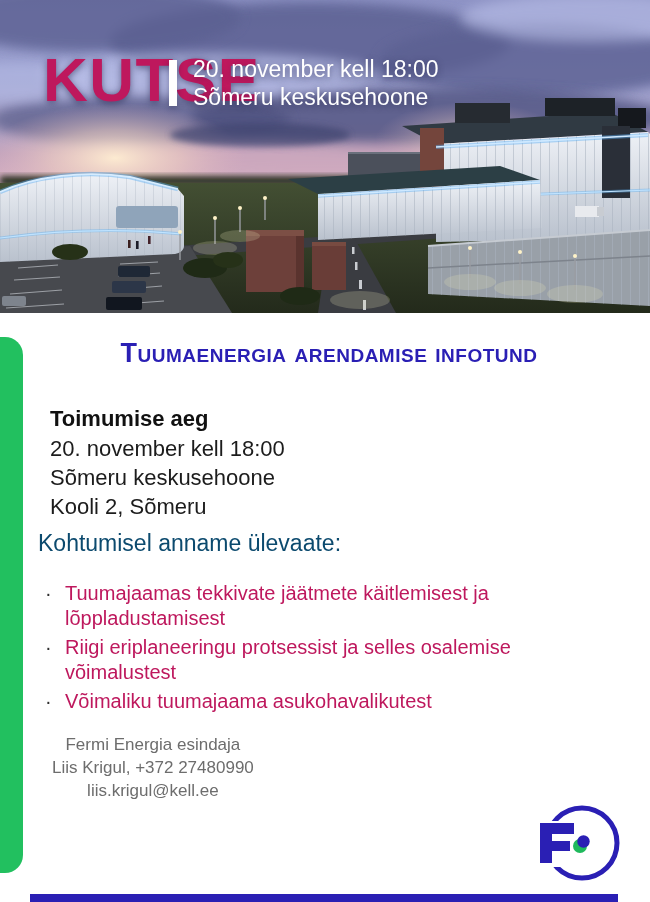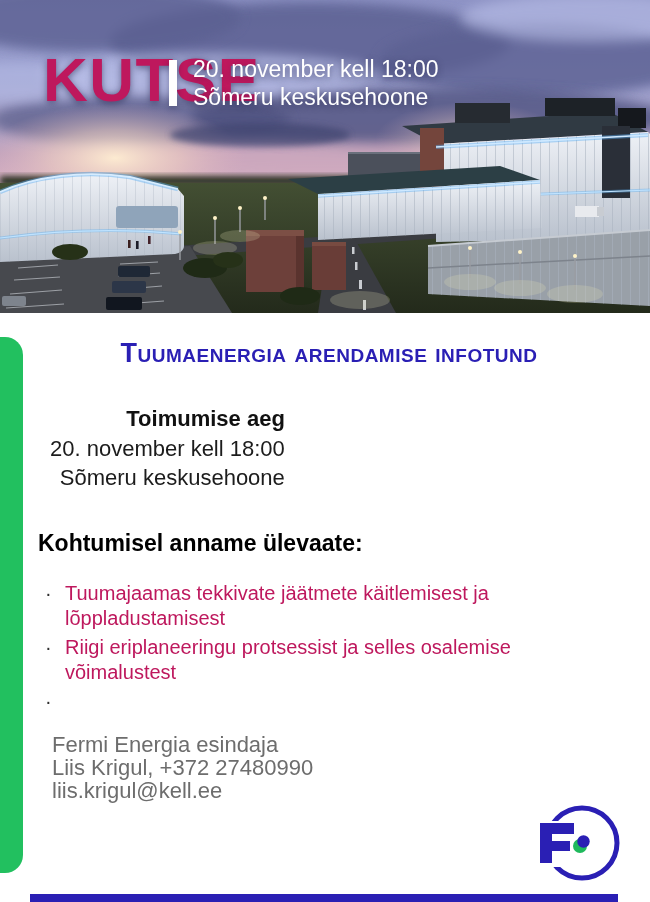--- a/index.html
+++ b/index.html
@@ -27,37 +27,37 @@
     position:absolute;left:0;top:337px;width:23px;height:536px;
     background:#22c05f;border-radius:0 18px 18px 0;
   }
   
   .title{
     position:absolute;left:0;top:334px;width:650px;margin:4px;text-align:center;
     font-size:27px;font-weight:800;letter-spacing:.5px;font-variant:small-caps;
     color:#2a1fb4;
   }
   
-  .event{position:absolute;left:50px;top:404px;text-align:right;}
+  .event{position:absolute;left:50px;top:404px;}
   .event h3{margin:0;font-size:22px;line-height:30px;font-weight:800;color:#111;}
   .event .line{font-size:22px;line-height:29px;color:#1c1c1c;}
   
   .ov-heading{
     position:absolute;left:38px;top:530px;margin:0;
-    font-size:23px;font-weight:700;color:#000000;
+    font-size:23px;font-weight:400;color:#0c4a6e;
   }
   .bullets{position:absolute;left:45px;top:581px;width:530px;margin:0;padding:0;list-style:none;}
   .bullets li{display:flex;margin:0 0 4px 0;}
   .bullets .marker{width:20px;flex:0 0 20px;font-size:20px;line-height:25px;color:#2f2f2f;}
   .bullets .btext{font-size:20px;line-height:25px;color:#be185d;}
   
   .contact{position:absolute;left:52px;top:733px;}
   .contact .c-head{font-size:20px;line-height:25px;color:#222;}
   .contact .c-head b{font-weight:800;color:#111;}
-  .contact .line{font-size:22px;line-height:23px;color:#6d6d6d;}
+  .contact .line{font-size:17px;line-height:23px;color:#6d6d6d;text-align:center;}
   
   .logo{position:absolute;left:520px;top:781px;width:125px;height:121px;}
   
   .bottom-bar{
     position:absolute;left:30px;bottom:0;width:588px;height:8px;background:#2a1fb4;
   }
 </style>
 </head>
 <body>
 
@@ -238,34 +238,36 @@
   </div>
 
   <div class="green-tab"></div>
 
   <h1 class="title">Tuumaenergia arendamise infotund</h1>
 
   <section class="event">
     <h3>Toimumise aeg</h3>
     <div class="line">20. november kell 18:00</div>
     <div class="line">Sõmeru keskusehoone</div>
+    <div class="line">Kooli 2, Sõmeru</div>
   </section>
 
   <h3 class="ov-heading">Kohtumisel anname ülevaate:</h3>
   <ul class="bullets">
     <li>
       <span class="marker">·</span>
       <span class="btext">Tuumajaamas tekkivate jäätmete käitlemisest ja lõppladustamisest</span>
     </li>
     <li>
       <span class="marker">·</span>
       <span class="btext">Riigi eriplaneeringu protsessist ja selles osalemise võimalustest</span>
     </li>
     <li>
       <span class="marker">·</span>
+      <span class="btext">Võimaliku tuumajaama asukohavalikutest</span>
     </li>
   </ul>
 
   <section class="contact">
     <div class="line">Fermi Energia esindaja</div>
     <div class="line">Liis Krigul, +372 27480990</div>
     <div class="line">liis.krigul@kell.ee</div>
   </section>
 
   <div class="logo">

